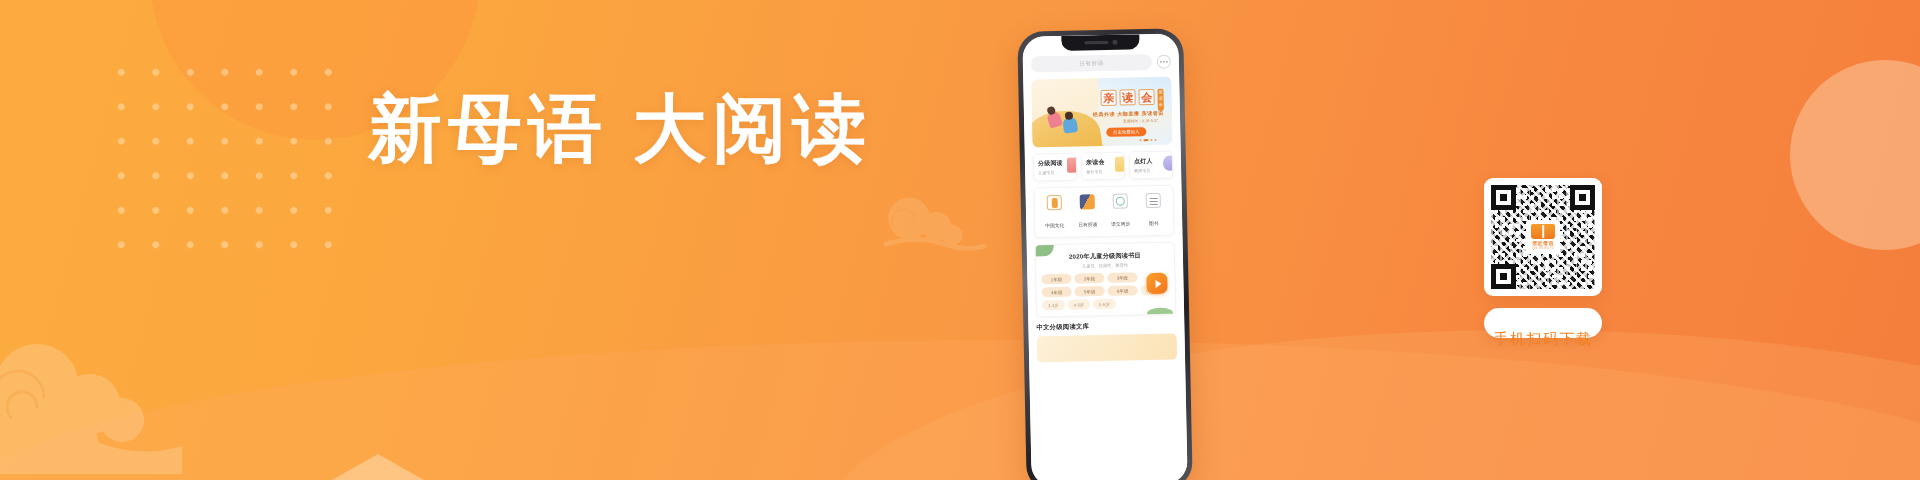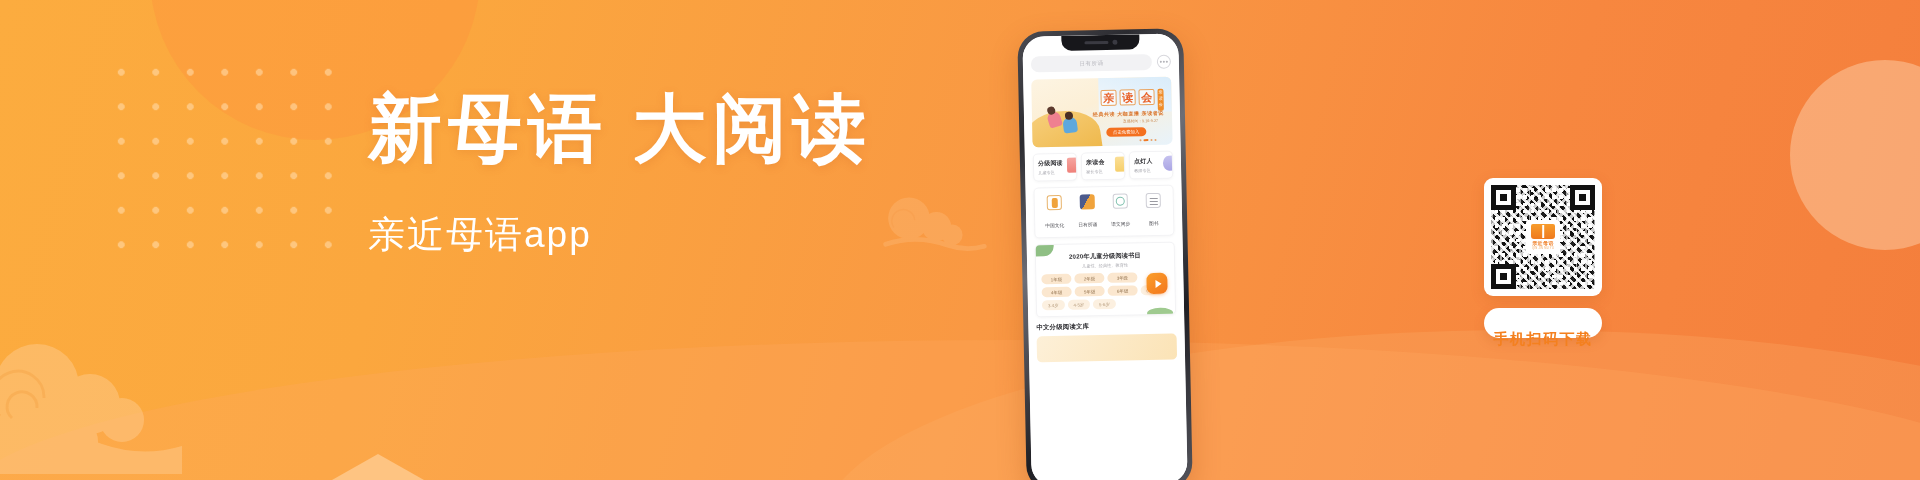--- a/index.html
+++ b/index.html
@@ -151,21 +151,21 @@
     justify-content:center;gap:1px;}
   .qrlogo .bkicon{width:24px;height:15px;background:linear-gradient(#f79c2c,#ef7a1e);
     border-radius:2px 2px 3px 3px;position:relative;}
   .qrlogo .bkicon:after{content:"";position:absolute;left:50%;top:1px;width:1.6px;height:13px;
     background:#fff;transform:translateX(-50%);}
   .qrlogo b{font-size:5px;color:#ef7a1e;letter-spacing:.4px;}
   .qrlogo em{font-size:2.6px;color:#f0a45c;font-style:normal;letter-spacing:.3px;}
   .dlbtn{margin-top:12px;width:118px;height:30px;background:#fff;border-radius:15px;
     display:flex;align-items:center;justify-content:center;
     box-shadow:0 4px 12px rgba(170,70,15,.18);cursor:pointer;}
-  .dlbtn span{color:#F4801F;font-size:15px;font-weight:700;letter-spacing:1.5px;margin-top:32px;}
+  .dlbtn span{color:#F4801F;font-size:15px;font-weight:400;letter-spacing:1.5px;margin-top:32px;}
 </style>
 </head>
 <body>
 
 <div class="banner">
 
   <div class="deco circle-tl"></div>
   <div class="deco circle-tr"></div>
   <div class="deco dotgrid"></div>
   <div class="deco hill2"></div>
@@ -209,21 +209,20 @@
       <path d="M26 80 a22 22 0 1 1 40 -14"></path>
     </g>
   </svg>
 
   <div class="deco cube">
     <i class="top"></i>
   </div>
 
   <div class="copy">
     <div class="headline">新母语 大阅读</div>
-    <div class="subtitle">亲近母语app</div>
   </div>
 
   <div class="phone">
     <div class="phone-inner">
       <div class="notch">
         <i class="spk"></i>
           <i class="cam"></i>
       </div>
       <div class="screen">
 

